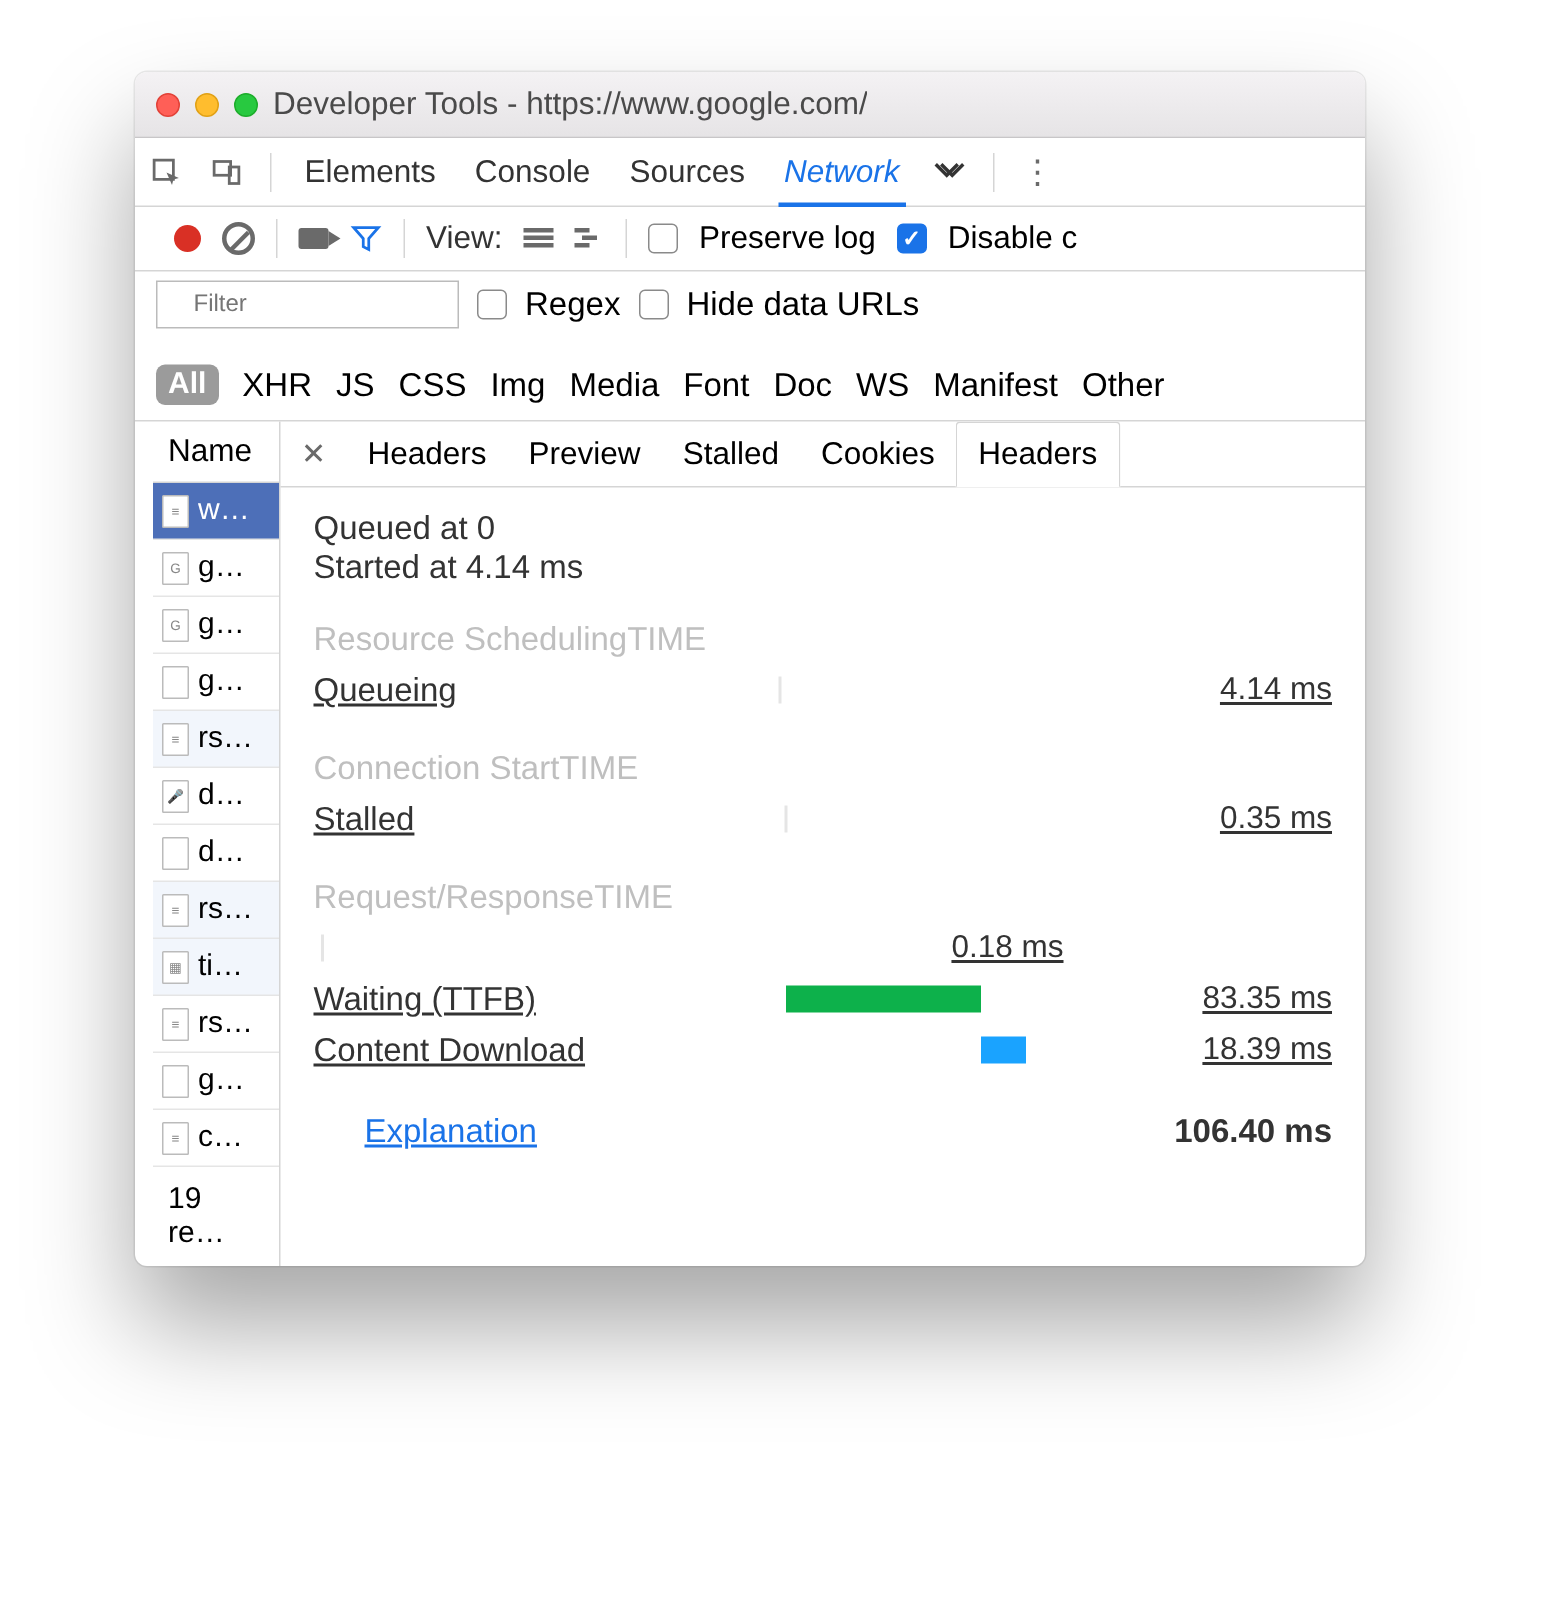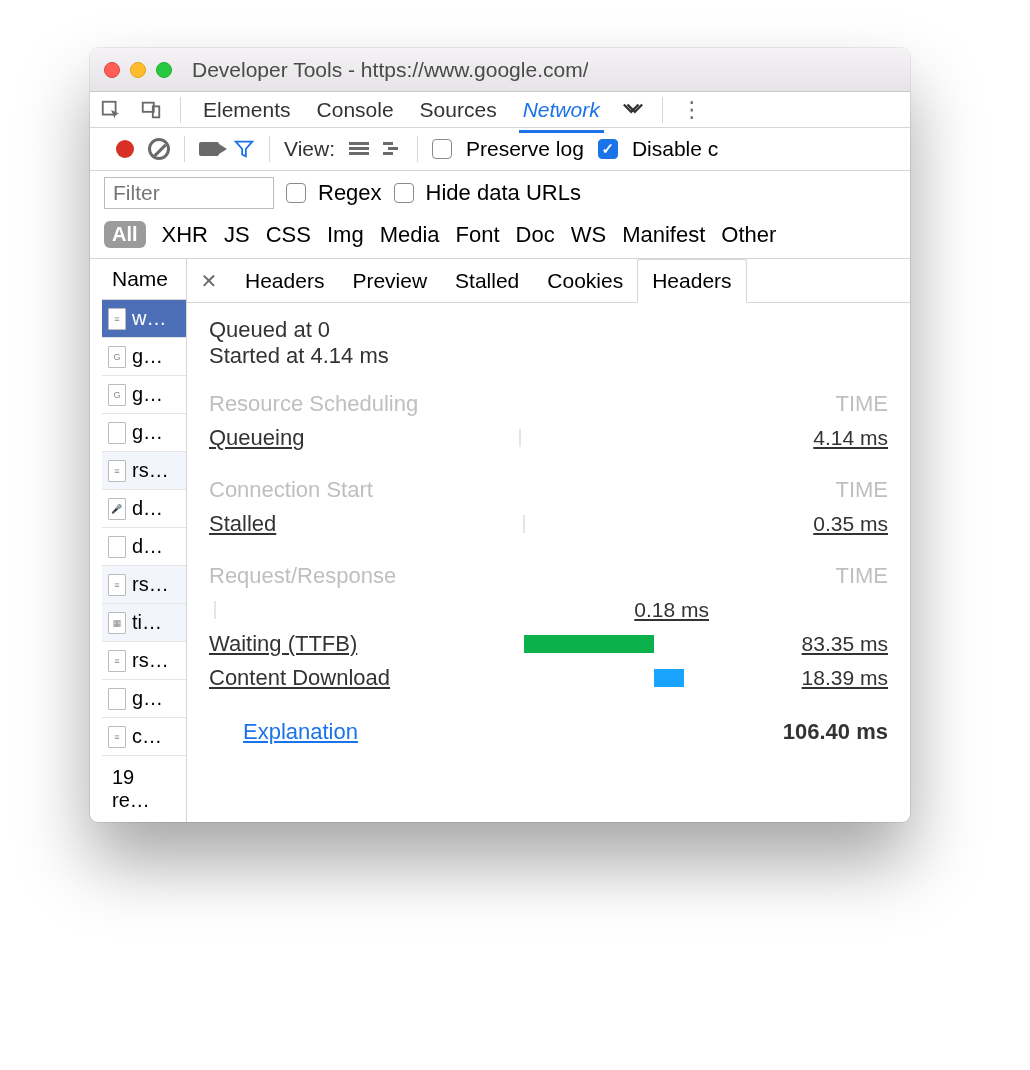--- a/index.html
+++ b/index.html
@@ -19,30 +19,30 @@
   box-shadow: 0 40px 70px rgba(0,0,0,0.35), 0 0 0 1px rgba(0,0,0,0.08);
   overflow: hidden;
 }
 .titlebar {
   height: 44px;
   background: linear-gradient(#f4f2f4, #e6e4e6);
   border-bottom: 1px solid #c8c6c8;
   display: flex;
   align-items: center;
   padding: 0 14px;
-  gap: 10px;
+  gap: 0;
 }
 .traffic { display: flex; gap: 10px; }
 .dot { width: 16px; height: 16px; border-radius: 50%; }
 .dot.red { background: #ff5f57; border: 1px solid #e24238; }
 .dot.yellow { background: #ffbd2e; border: 1px solid #e1a116; }
 .dot.green { background: #28c940; border: 1px solid #1dad2b; }
 .title { margin-left: 10px; font-size: 21px; color: #4a4a4a; white-space: nowrap; overflow: hidden; text-overflow: ellipsis;}
 .tabs-row {
-  height: 36px;
+  height: 46px;
   border-bottom: 1px solid #d5d5d5;
   display: flex;
   align-items: center;
   padding: 0 10px;
   gap: 18px;
   font-size: 21px;
 }
 .icon-btn { display: inline-flex; align-items: center; justify-content: center; color: #6a6a6a; cursor: pointer; }
 .vdiv { width: 1px; height: 26px; background: #d5d5d5; }
 .tab { color: #333; cursor: pointer; padding: 0 4px; height: 44px; display: inline-flex; align-items: center; }
@@ -85,26 +85,26 @@
 .chk {
   width: 20px; height: 20px; border: 1.5px solid #8a8a8a; border-radius: 4px;
   display: inline-flex; align-items: center; justify-content: center; flex-shrink: 0;
 }
 .chk.checked { background: #1a73e8; border-color: #1a73e8; color: #fff; font-size: 15px; font-weight: bold;}
 .filter-row {
   display: flex; align-items: center; gap: 12px; padding: 6px 14px;
   font-size: 22px;
 }
 .filter-input {
-  width: 170px; height: 32px; border: 1px solid #bbb; font-size: 21px; padding: 0 8px;
+  width: 202px; height: 32px; border: 1px solid #bbb; font-size: 16px; padding: 0 24px;
   color: #888;
 }
 .type-row {
   display: flex; align-items: center; gap: 16px; padding: 6px 14px 10px;
-  font-size: 22px; border-bottom: 1px solid #d5d5d5; flex-wrap: nowrap;
+  font-size: 22px; border-bottom: 1px solid #d5d5d5; flex-wrap: nowrap; margin-top: 12px;
 }
 .pill { background: #9b9b9b; color: #fff; padding: 2px 8px; border-radius: 6px; font-weight: 600; font-size: 20px;}
 .content { display: flex; }
 .name-col {
   width: 97px; border-right: 1px solid #d5d5d5; font-size: 21px; padding-left: 12px;
 }
 .name-header { padding: 8px 10px; border-bottom: 1px solid #d5d5d5; }
 .name-item {
   height: 38px; display: flex; align-items: center; padding: 0 6px; gap: 6px;
   border-bottom: 1px solid #e5e5e5; white-space: nowrap; overflow: hidden;
@@ -116,21 +116,21 @@
 .summary { padding: 10px 10px; font-size: 20px; }
 .detail { flex: 1; }
 .detail-tabs {
   display: flex; align-items: center; border-bottom: 1px solid #d5d5d5;
   font-size: 21px; height: 44px; gap: 0;
 }
 .dtab { padding: 0 14px; height: 44px; display: inline-flex; align-items: center; cursor: pointer; }
 .dtab.active { border: 1px solid #d5d5d5; border-bottom: 1px solid #fff; margin-bottom: -1px; border-radius: 3px 3px 0 0; }
 .close-x { width: 44px; text-align: center; font-size: 20px; color: #6a6a6a; cursor: pointer; }
 .detail-body { padding: 14px 22px 22px; font-size: 22px; color: #333; }
-.sec-head { display: flex; justify-content: space-between; color: #bfbfbf; margin-top: 22px; margin-bottom: 4px; }
+.sec-head { display: flex; color: #bfbfbf; margin-top: 22px; margin-bottom: 4px; }
 .timing-row { display: grid; grid-template-columns: 310px 190px 1fr; align-items: center; height: 34px; text-decoration: underline; }
 .timing-row .val { text-align: right; font-size: 21px; }
 .bar-area { position: relative; height: 24px; }
 .bar-seg { position: absolute; top: 3px; height: 18px; }
 .total-row { display: flex; justify-content: space-between; margin-top: 24px; align-items: flex-end; margin-left: 34px;}
 .explain { color: #1a73e8; text-decoration: underline; cursor: pointer; }
 .total { font-weight: 700; font-size: 22px; }
 </style>
 </head>
 <body>

